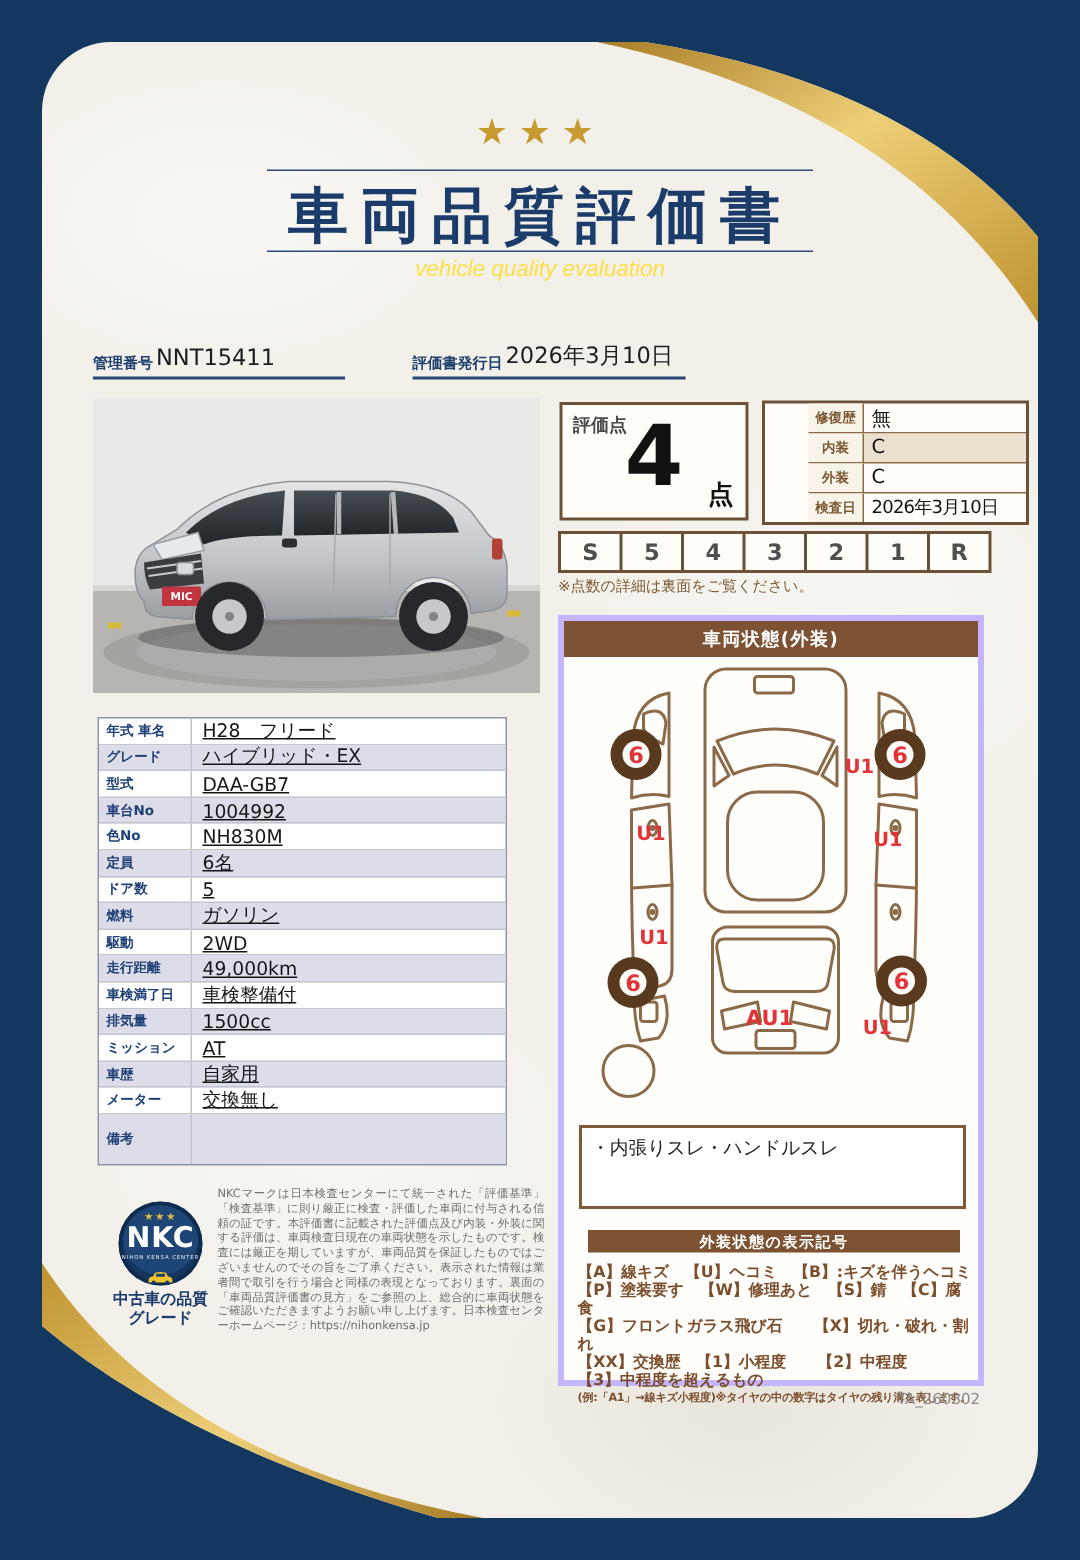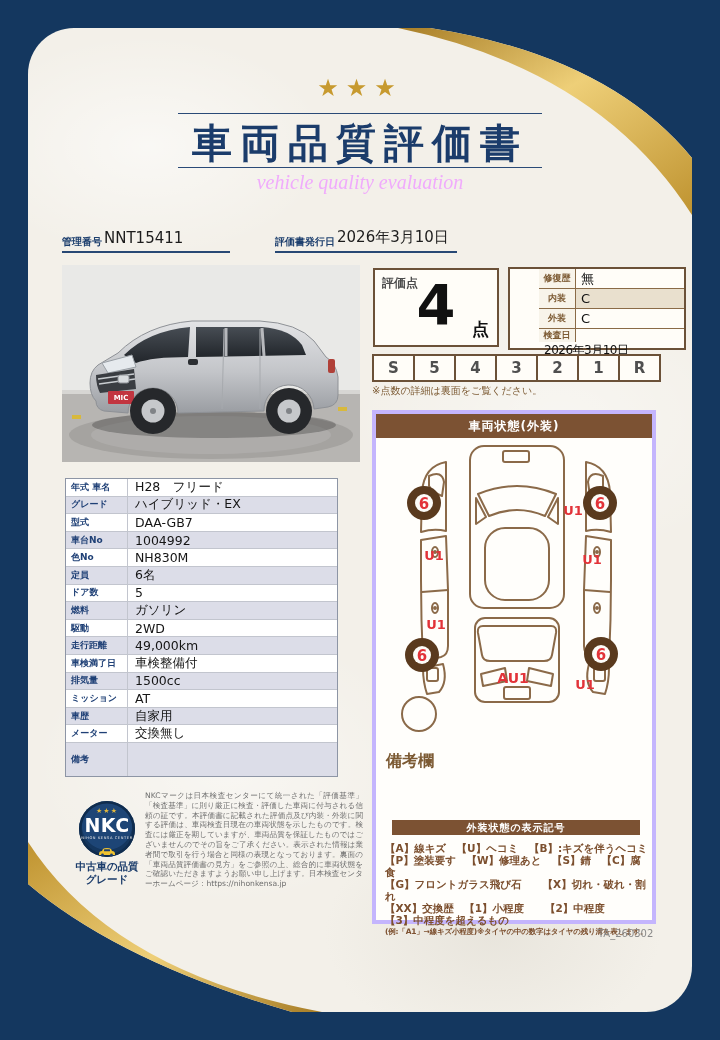--- a/index.html
+++ b/index.html
@@ -10,37 +10,37 @@
       radial-gradient(ellipse 260px 160px at 18% 12%, rgba(255,255,255,.55), rgba(255,255,255,0) 70%),
       radial-gradient(ellipse 300px 200px at 80% 40%, rgba(255,255,255,.4), rgba(255,255,255,0) 70%),
       radial-gradient(ellipse 280px 200px at 30% 75%, rgba(255,255,255,.45), rgba(255,255,255,0) 70%),
       radial-gradient(ellipse 240px 160px at 70% 92%, rgba(222,218,208,.5), rgba(255,255,255,0) 70%);}
   .corner-svg{position:absolute;left:0;top:0;pointer-events:none;z-index:5;}
   
   .stars{position:absolute;left:0;top:74px;width:720px;text-align:center;color:#c79a2f;font-size:24px;letter-spacing:7px;z-index:2;}
   .rule{position:absolute;left:178px;width:364px;border-top:1px solid #2a4a77;z-index:2;}
   .title{position:absolute;left:0;top:116px;width:720px;text-align:center;font-family:"DejaVu Serif","Liberation Serif",serif;
     font-size:40px;font-weight:bold;color:#1b3c6b;letter-spacing:8px;z-index:2;}
-  .subtitle{position:absolute;left:0;top:171px;width:720px;text-align:center;font-family:Liberation Serif, serif;
-    font-style:italic;font-size:20px;color:#f0abfc;z-index:2;}
+  .subtitle{position:absolute;left:0;top:171px;width:720px;text-align:center;font-family:Liberation Sans, sans-serif;
+    font-style:italic;font-size:15px;color:#fde047;z-index:2;}
   
   .meta-label{position:absolute;font-size:10px;font-weight:bold;color:#1d3f6e;z-index:2;}
   .meta-value{position:absolute;font-size:15px;color:#1c1c1c;z-index:2;}
   .meta-line{position:absolute;border-top:2px solid #274874;z-index:2;}
   
   .photo{position:absolute;left:62px;top:265px;width:298px;height:197px;z-index:2;}
   
   .scorebox{position:absolute;left:373px;top:268px;width:122px;height:75px;border:2px solid #6b5138;background:#fffdf8;z-index:2;}
   .scorebox .lbl{position:absolute;left:7px;top:5px;font-size:12px;font-weight:bold;color:#4c4c4c;}
   .scorebox .val{position:absolute;left:0;top:2px;width:100%;text-align:center;font-size:56px;font-weight:bold;color:#111;line-height:66px;}
   .scorebox .unit{position:absolute;right:8px;bottom:4px;font-size:17px;font-weight:bold;color:#111;}
   
   .cond{position:absolute;left:508px;top:267px;width:145px;border:2px solid #6b5138;background:#fffdf8;z-index:2;padding-left:29px;}
   .cond .crow{display:flex;height:19px;border-bottom:1px solid #8a6b47;}
-  .cond .crow:last-child{border-bottom:none;flex-direction:column;}
+  .cond .crow:last-child{border-bottom:none;}
   .cond .cl{width:36px;font-size:9px;font-weight:bold;color:#7c5a33;background:#f8f4ea;border-right:1px solid #8a6b47;
     display:flex;align-items:center;justify-content:center;}
   .cond .cv{flex:1;font-size:13px;color:#111;display:flex;align-items:center;padding-left:5px;}
   .cond .crow:nth-child(2) .cv{background:#e9e0ce;}
   .cond .crow:nth-child(4) .cv{font-size:12px;letter-spacing:-0.5px;}
   
   .scale{position:absolute;left:372px;top:354px;width:285px;height:24px;display:flex;border:2px solid #6b5138;background:#fffdf8;z-index:2;}
   .scale .cell{flex:1;border-right:2px solid #6b5138;display:flex;align-items:center;justify-content:center;
     font-size:15px;font-weight:bold;color:#4f4f4f;}
   .scale .cell:last-child{border-right:none;}
@@ -57,21 +57,21 @@
   .legend{position:absolute;left:9px;top:428px;width:264px;color:#7c4f2e;font-weight:bold;font-size:10.5px;line-height:12px;}
   .legend-note{font-size:7.5px;line-height:9px;margin-top:1px;letter-spacing:-0.2px;}
   .doc-code{position:absolute;left:598px;top:928px;font-size:10px;color:#8a8a8a;z-index:2;}
   
   .vtable{position:absolute;left:65px;top:478px;width:273px;border:1px solid #8d95a5;background:#fff;z-index:2;box-sizing:border-box;}
   .vrow{display:flex;height:16.6px;border-bottom:1px solid #c2c5ce;}
   .vrow:last-child{border-bottom:none;height:33px;}
   .vrow:nth-child(even){background:#dcdde8;}
   .vrow .vl{width:62px;font-size:9px;font-weight:bold;color:#1f4076;border-right:1px solid #c2c5ce;
     display:flex;align-items:center;padding-left:5px;box-sizing:border-box;}
-  .vrow .vv{flex:1;font-size:12.5px;color:#151515;display:flex;align-items:center;padding-left:7px;}
+  .vrow .vv{flex:1;font-size:12.5px;color:#151515;display:flex;align-items:center;padding-left:7px;text-decoration:underline;}
   
   .nkc-logo{position:absolute;left:79px;top:801px;width:56px;height:56px;border-radius:50%;z-index:2;
     background:radial-gradient(circle at 50% 42%, #1d4576 58%, #14365e 60%);box-shadow:inset 0 0 0 2px #14365e, inset 0 0 0 3px #48engl;}
   .nkc-logo{box-shadow:inset 0 0 0 2.5px #0f2c4e;}
   .nkc-stars{position:absolute;left:0;top:6px;width:100%;text-align:center;color:#e5b93c;font-size:7px;letter-spacing:1px;}
   .nkc-name{position:absolute;left:0;top:13px;width:100%;text-align:center;color:#fff;font-size:19px;font-weight:bold;letter-spacing:0.5px;}
   .nkc-sub{position:absolute;left:0;top:35px;width:100%;text-align:center;color:#e8e8e8;font-size:3.6px;letter-spacing:0.6px;}
   .nkc-car{position:absolute;left:50%;top:41px;transform:translateX(-50%);}
   .nkc-caption{position:absolute;left:64px;top:860px;width:86px;text-align:center;font-size:10.5px;font-weight:bold;color:#1b3c6b;line-height:13px;z-index:2;}
   .nkc-desc{position:absolute;left:145px;top:791px;width:218px;font-size:7.6px;line-height:9.8px;color:#6f6f6f;text-align:justify;z-index:2;}
@@ -264,20 +264,21 @@
         <text x="191" y="75">U1</text>
         <text x="52" y="120">U1</text>
         <text x="210" y="124">U1</text>
         <text x="54" y="189">U1</text>
         <text x="203" y="249">U1</text>
         <text x="131" y="243" font-size="14">AU1</text>
       </g>
     </svg>
 
     <div class="remarks-label">備考欄</div>
+    <div class="remarks-box">・内張りスレ・ハンドルスレ</div>
     <div class="legend-bar">外装状態の表示記号</div>
     <div class="legend">
       <div>【A】線キズ　【U】ヘコミ　【B】:キズを伴うヘコミ</div>
       <div>【P】塗装要す　【W】修理あと　【S】錆　【C】腐食</div>
       <div>【G】フロントガラス飛び石　　【X】切れ・破れ・割れ</div>
       <div>【XX】交換歴　【1】小程度　　【2】中程度</div>
       <div>【3】中程度を超えるもの</div>
       <div class="legend-note">(例:「A1」→線キズ小程度)※タイヤの中の数字はタイヤの残り溝を表します。</div>
     </div>
   </div>

